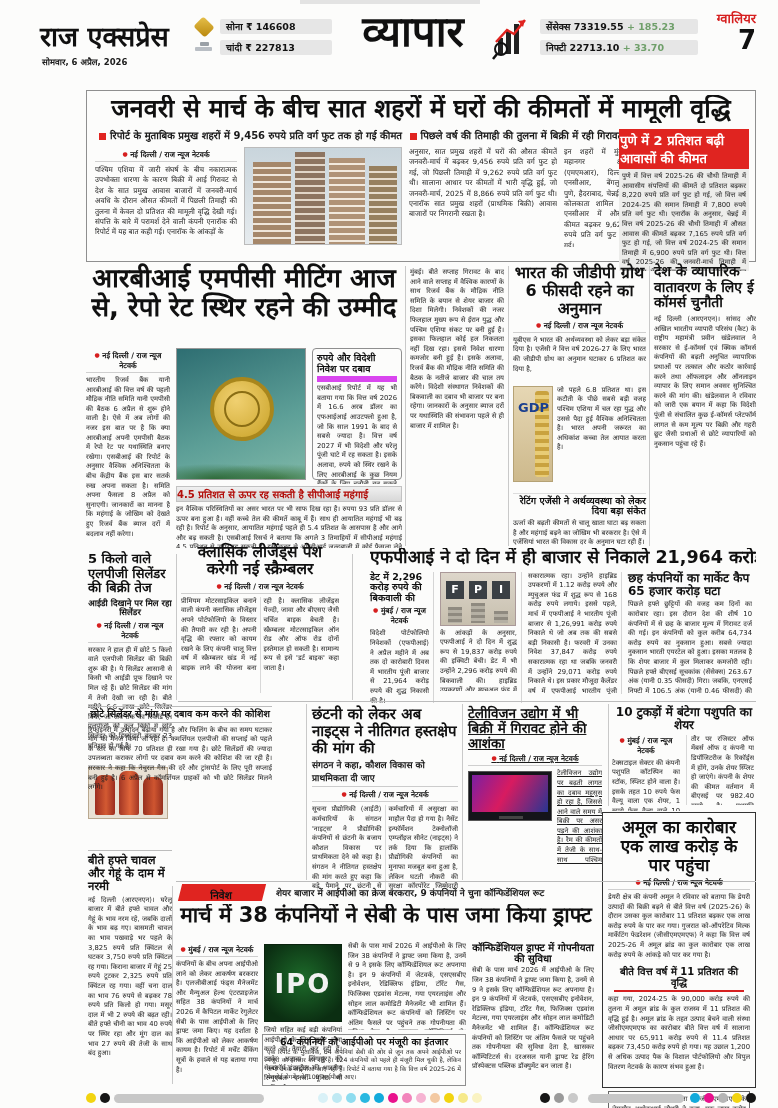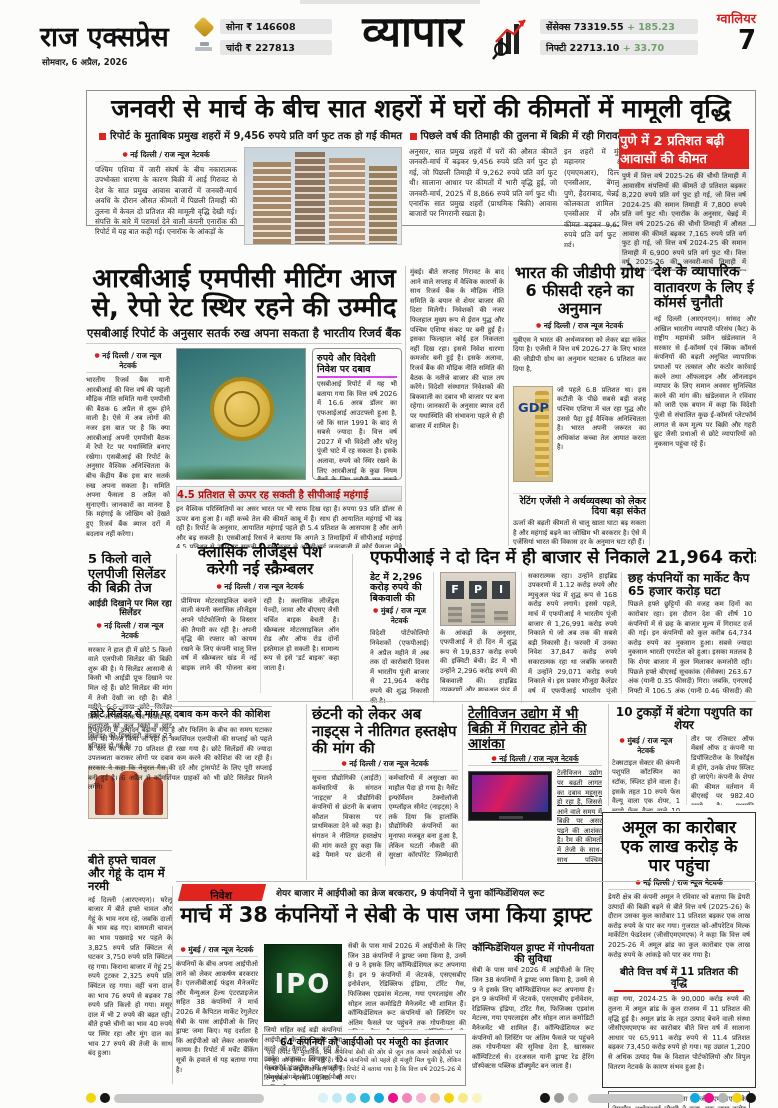--- a/index.html
+++ b/index.html
@@ -66,21 +66,21 @@
   </div>
   <div class="abs pill" style="left:540px;top:40px;width:158px;">
     <span>निफ्टी</span>
     <span>22713.10</span>
     <span class="grn">+ 33.70</span>
   </div>
 
   <div class="abs hd" style="left:700px;top:12px;width:56px;font-size:13px;color:#d61f1f;text-align:right;">ग्वालियर</div>
   <div class="abs hd" style="left:700px;top:26px;width:56px;font-size:26px;text-align:right;">7</div>
 
-  <div class="abs boxed" style="left:86px;top:90px;width:670px;height:136px;padding:4px 8px;">
+  <div class="abs boxed" style="left:86px;top:90px;width:670px;height:172px;padding:4px 8px;">
     <div class="hd" style="font-size:25px;text-align:center;white-space:nowrap;overflow:hidden;">जनवरी से मार्च के बीच सात शहरों में घरों की कीमतों में मामूली वृद्धि</div>
     <div style="margin-top:5px;font-size:10px;font-weight:bold;padding-right:140px;white-space:nowrap;overflow:hidden;">
       <span class="redsq"></span><span>रिपोर्ट के मुताबिक प्रमुख शहरों में 9,456 रुपये प्रति वर्ग फुट तक हो गई कीमत</span>
       <span class="redsq"></span><span>पिछले वर्ष की तिमाही की तुलना में बिक्री में रही गिरावट</span>
     </div>
     <div style="position:absolute;left:8px;top:56px;display:flex;gap:7px;">
       <div style="width:142px;height:100px;">
         <div class="byline"><span class="bdot">●</span> <span>नई दिल्ली / राज न्यूज नेटवर्क</span></div>
         <div class="bt" style="height:82px;">पश्चिम एशिया में जारी संघर्ष के बीच नकारात्मक उपभोक्ता धारणा के कारण बिक्री में आई गिरावट से देश के सात प्रमुख आवास बाजारों में जनवरी-मार्च अवधि के दौरान औसत कीमतों में पिछली तिमाही की तुलना में केवल दो प्रतिशत की मामूली वृद्धि देखी गई। संपत्ति के बारे में परामर्श देने वाली कंपनी एनारॉक की रिपोर्ट में यह बात कही गई। एनारॉक के आंकड़ों के</div>
       </div>
@@ -95,32 +95,31 @@
     </div>
 
     <div style="position:absolute;right:6px;top:38px;width:130px;">
       <div style="background:#e02420;color:#fff;font-size:13px;font-weight:bold;text-align:left;padding:2px 1px;">पुणे में 2 प्रतिशत बढ़ी आवासों की कीमत</div>
       <div class="bts" style="background:#ededeb;height:102px;padding:3px;">पुणे में वित्त वर्ष 2025-26 की चौथी तिमाही में आवासीय संपत्तियों की कीमतें दो प्रतिशत बढ़कर 8,220 रुपये प्रति वर्ग फुट हो गई, जो वित्त वर्ष 2024-25 की समान तिमाही में 7,800 रुपये प्रति वर्ग फुट थी। एनारॉक के अनुसार, चेन्नई में वित्त वर्ष 2025-26 की चौथी तिमाही में औसत आवास की कीमतें बढ़कर 7,165 रुपये प्रति वर्ग फुट हो गई, जो वित्त वर्ष 2024-25 की समान तिमाही में 6,900 रुपये प्रति वर्ग फुट थी। वित्त वर्ष 2025-26 की जनवरी-मार्च तिमाही में कोलकाता में आवास की औसत कीमतें बढ़कर 6,290 रुपये प्रति वर्ग फुट हो गईं।</div>
     </div>
   </div>
 
   <div class="abs" style="left:86px;top:264px;width:316px;height:284px;">
     <div class="hd" style="font-size:26px;text-align:center;">आरबीआई एमपीसी मीटिंग आज से, रेपो रेट स्थिर रहने की उम्मीद</div>
-    <div style="font-size:11.5px;font-weight:bold;text-align:center;margin-top:3px;border-bottom:1px solid #ccc;padding-bottom:3px;white-space:nowrap;overflow:hidden;">एसबीआई रिपोर्ट के अनुसार सतर्क रुख अपना सकता है भारतीय रिजर्व बैंक</div>
     <div style="position:absolute;left:0;top:84px;width:84px;height:200px;">
       <div class="byline" style="white-space:normal;"><span class="bdot">●</span> <span>नई दिल्ली / राज न्यूज नेटवर्क</span></div>
       <div class="bts" style="height:168px;">भारतीय रिजर्व बैंक यानी आरबीआई की वित्त वर्ष की पहली मौद्रिक नीति समिति यानी एमपीसी की बैठक 6 अप्रैल से शुरू होने वाली है। ऐसे में अब लोगों की नजर इस बात पर है कि क्या आरबीआई अपनी एमपीसी बैठक में रेपो रेट पर यथास्थिति बनाए रखेगा। एसबीआई की रिपोर्ट के अनुसार वैश्विक अनिश्चितता के बीच केंद्रीय बैंक इस बार सतर्क रुख अपना सकता है। समिति अपना फैसला 8 अप्रैल को सुनाएगी। जानकारों का मानना है कि महंगाई के जोखिम को देखते हुए रिजर्व बैंक ब्याज दरों में बदलाव नहीं करेगा।</div>
     </div>
     <div style="position:absolute;left:90px;top:84px;width:130px;height:132px;background:linear-gradient(160deg,#2e6e72,#5d9f97 60%,#7fb8a8);border:1px solid #999;overflow:hidden;">
       <div style="position:absolute;left:33px;top:28px;width:64px;height:64px;border-radius:50%;background:radial-gradient(circle at 40% 35%,#f0d070,#c9a227);border:4px solid #a8861c;"></div>
       <div style="position:absolute;left:47px;top:42px;width:36px;height:36px;border-radius:50%;border:2px solid #8a6d14;"></div>
       <div style="position:absolute;left:0;bottom:0;width:100%;height:18px;background:radial-gradient(ellipse at 30% 100%,#2f6b3a,transparent 60%),radial-gradient(ellipse at 75% 100%,#3f7a45,transparent 60%);"></div>
     </div>
     <div class="boxed" style="position:absolute;left:226px;top:84px;width:90px;height:132px;border-radius:4px;padding:4px;">
-      <div class="hd" style="font-size:9.5px;text-align:left;border-bottom:2px solid #d946ef;padding-bottom:2px;">रुपये और विदेशी निवेश पर दबाव</div>
+      <div class="hd" style="font-size:9.5px;text-align:left;border-bottom:6px solid #d946ef;padding-bottom:2px;">रुपये और विदेशी निवेश पर दबाव</div>
       <div class="bts" style="height:100px;margin-top:2px;">एसबीआई रिपोर्ट में यह भी बताया गया कि वित्त वर्ष 2026 में 16.6 अरब डॉलर का एफआईआई आउटफ्लो हुआ है, जो कि साल 1991 के बाद से सबसे ज्यादा है। वित्त वर्ष 2027 में भी विदेशी और घरेलू पूंजी घाटे में रह सकता है। इसके अलावा, रुपये को स्थिर रखने के लिए आरबीआई के कुछ नियम बैंकों के लिए चुनौती बन सकते हैं।</div>
     </div>
     <div style="position:absolute;left:90px;top:222px;width:226px;height:16px;background:linear-gradient(#f0f0f0,#d8d8d8);border:1px solid #c2c2c2;color:#b3100c;font-weight:bold;font-size:10px;text-align:left;line-height:15px;white-space:nowrap;overflow:hidden;">4.5 प्रतिशत से ऊपर रह सकती है सीपीआई महंगाई</div>
     <div class="bts" style="position:absolute;left:90px;top:241px;width:226px;height:43px;">इन वैश्विक परिस्थितियों का असर भारत पर भी साफ दिख रहा है। रुपया 93 प्रति डॉलर से ऊपर बना हुआ है। वहीं कच्चे तेल की कीमतें काबू में हैं। साथ ही आयातित महंगाई भी बढ़ रही है। रिपोर्ट के अनुसार, आयातित महंगाई पहले ही 5.4 प्रतिशत के आसपास है और आगे और बढ़ सकती है। एसबीआई रिसर्च ने बताया कि अगले 3 तिमाहियों में सीपीआई महंगाई 4.5 प्रतिशत से ऊपर रह सकती है। इस वजह से आरबीआई जल्दबाजी में कोई फैसला लेने से बच सकता है।</div>
   </div>
 
   <div class="vr" style="left:405px;top:266px;height:280px;"></div>
 
   <div class="abs" style="left:410px;top:264px;width:94px;height:284px;">
     <div class="bts" style="height:222px;margin-top:4px;">मुंबई। बीते सप्ताह गिरावट के बाद आने वाले सप्ताह में वैश्विक कारणों के साथ रिजर्व बैंक के मौद्रिक नीति समिति के बयान से शेयर बाजार की दिशा मिलेगी। निवेशकों की नजर फिलहाल मुख्य रूप से ईरान युद्ध और पश्चिम एशिया संकट पर बनी हुई है। इसका फिलहाल कोई हल निकलता नहीं दिख रहा। इससे निवेश धारणा कमजोर बनी हुई है। इसके अलावा, रिजर्व बैंक की मौद्रिक नीति समिति की बैठक के नतीजे बाजार की चाल तय करेंगे। विदेशी संस्थागत निवेशकों की बिकवाली का दबाव भी बाजार पर बना रहेगा। जानकारों के अनुसार ब्याज दरों पर यथास्थिति की संभावना पहले से ही बाजार में शामिल है।</div>
@@ -204,20 +203,21 @@
     </div>
   </div>
 
   <div class="hrule" style="left:178px;top:701px;width:578px;"></div>
   <div class="vr" style="left:306px;top:704px;height:176px;"></div>
   <div class="vr" style="left:462px;top:704px;height:176px;"></div>
   <div class="vr" style="left:608px;top:704px;height:102px;"></div>
 
   <div class="abs" style="left:312px;top:706px;width:146px;height:172px;">
     <div class="hd" style="font-size:15px;">छंटनी को लेकर अब नाइट्स ने नीतिगत हस्तक्षेप की मांग की</div>
+    <div style="font-size:9px;font-weight:bold;margin-top:2px;border-bottom:1px solid #ccc;padding-bottom:2px;">संगठन ने कहा, कौशल विकास को प्राथमिकता दी जाए</div>
     <div class="byline"><span class="bdot">●</span> <span>नई दिल्ली / राज न्यूज नेटवर्क</span></div>
     <div class="bts" style="height:92px;column-count:2;column-gap:7px;column-rule:1px solid #d8d8d8;">सूचना प्रौद्योगिकी (आईटी) कर्मचारियों के संगठन 'नाइट्स' ने प्रौद्योगिकी कंपनियों से छंटनी के बजाय कौशल विकास पर प्राथमिकता देने को कहा है। संगठन ने नीतिगत हस्तक्षेप की मांग करते हुए कहा कि बड़े पैमाने पर छंटनी से कर्मचारियों में असुरक्षा का माहौल पैदा हो गया है। नैसेंट इन्फॉर्मेशन टेक्नोलॉजी एम्प्लॉइज सीनेट (नाइट्स) ने तर्क दिया कि हालांकि प्रौद्योगिकी कंपनियों का मुनाफा मजबूत बना हुआ है, लेकिन घटती नौकरी की सुरक्षा कॉरपोरेट जिम्मेदारी और जवाबदेही पर गंभीर सवाल खड़े करती है।</div>
   </div>
 
   <div class="abs" style="left:468px;top:706px;width:134px;height:172px;text-decoration:underline;">
     <div class="hd" style="font-size:13.5px;">टेलीविजन उद्योग में भी बिक्री में गिरावट होने की आशंका</div>
     <div class="byline"><span class="bdot">●</span> <span>नई दिल्ली / राज न्यूज नेटवर्क</span></div>
     <div style="width:84px;height:50px;float:left;margin:2px 5px 2px 0;background:#14141a;border:1px solid #555;position:relative;">
       <div style="position:absolute;left:3px;top:3px;right:3px;bottom:8px;background:linear-gradient(120deg,#7b1fa2,#d81b60 45%,#283593);"></div>
       <div style="position:absolute;left:30px;bottom:1px;width:24px;height:3px;background:#444;"></div>

